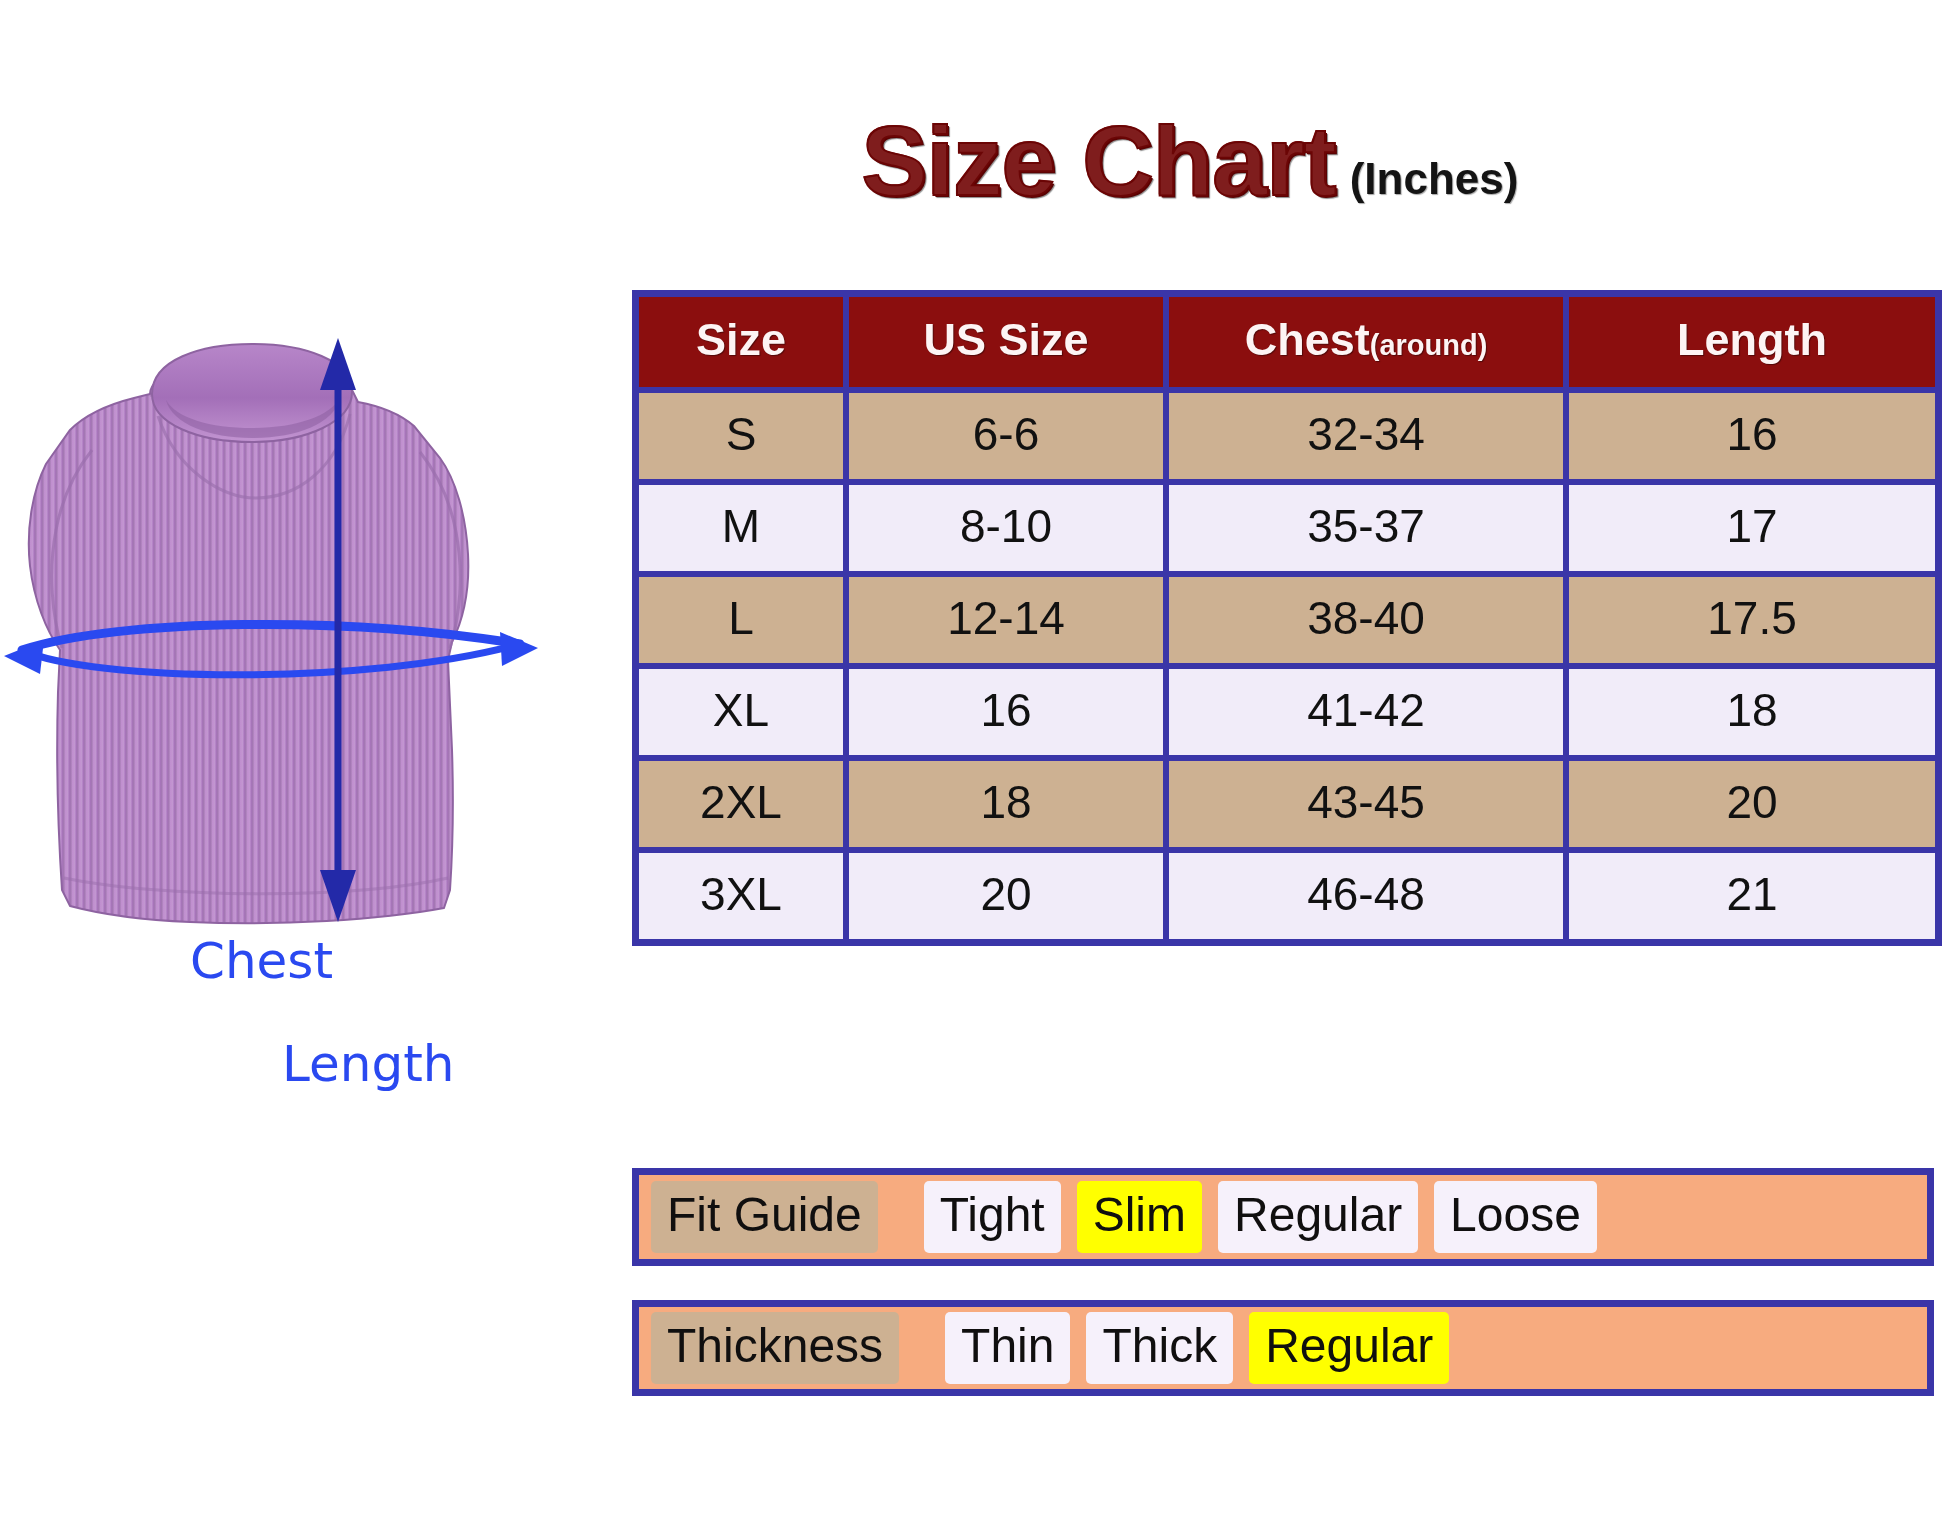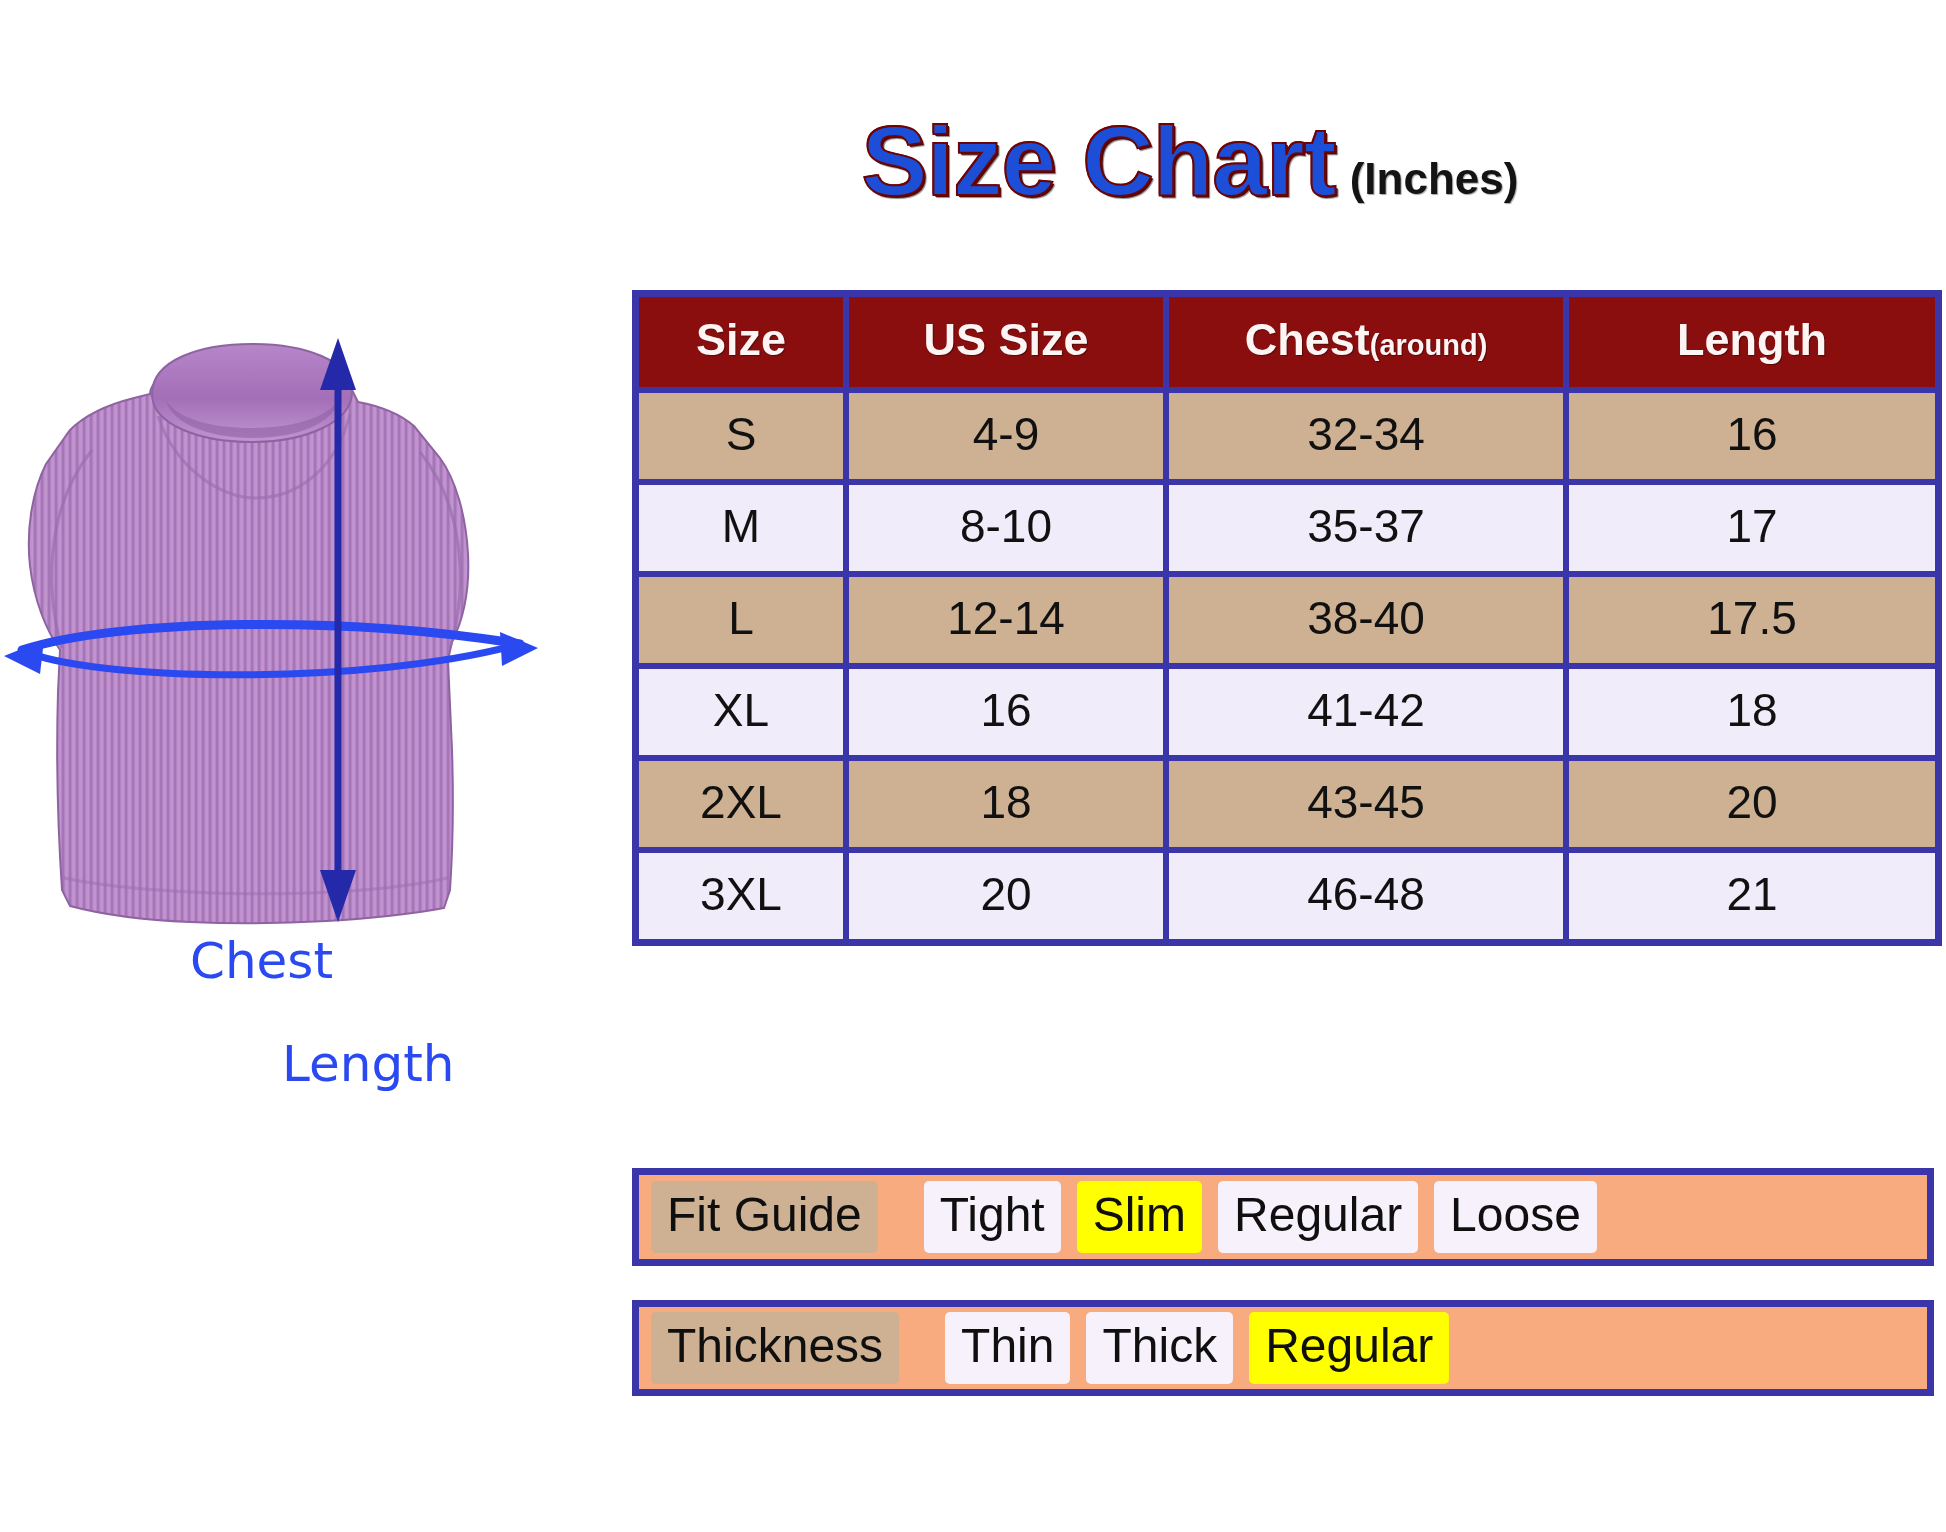--- a/index.html
+++ b/index.html
@@ -22,21 +22,21 @@
     top: 95px;
     width: 1100px;
     height: 115px;
     display: flex;
     align-items: flex-end;
     justify-content: center;
   }
   #title-main {
     font-size: 99px;
     font-weight: bold;
-    color: #1d4ed8;
+    color: #7f1d1d;
     letter-spacing: -1px;
     line-height: 1;
     text-shadow:
       2px 2px 0 #5a0303,
       3px 3px 1px rgba(0,0,0,0.45),
       -1px -1px 0 #7d0606;
     -webkit-text-stroke: 2px #6b0505;
     padding-right: 14px;
   }
   #title-unit {
@@ -247,21 +247,21 @@
     <tr>
       <th>Size</th>
       <th>US Size</th>
       <th><span>Chest</span><span class="hdr-sub">(around)</span></th>
       <th>Length</th>
     </tr>
   </thead>
   <tbody id="size-table-body">
       <tr class="row-tan">
         <td>S</td>
-        <td>4-9</td>
+        <td>6-6</td>
         <td>32-34</td>
         <td>16</td>
       </tr>
       <tr class="row-light">
         <td>M</td>
         <td>8-10</td>
         <td>35-37</td>
         <td>17</td>
       </tr>
       <tr class="row-tan">

